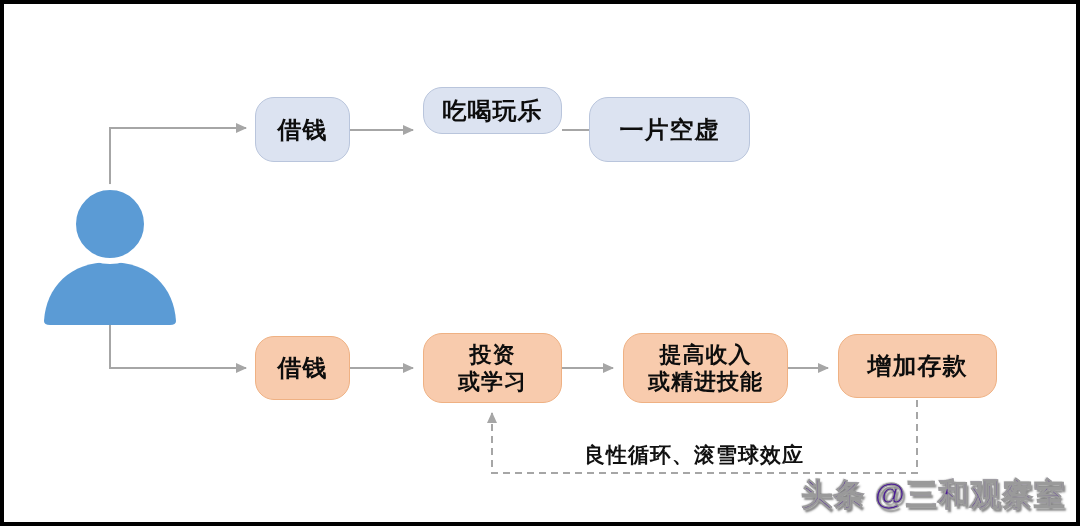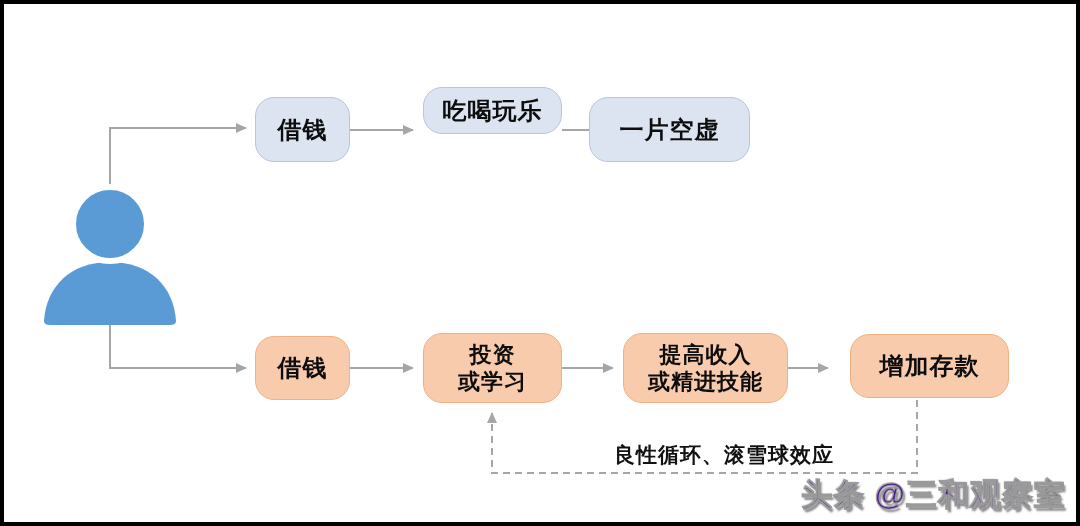--- a/index.html
+++ b/index.html
@@ -28,21 +28,21 @@
   .b-t1 { left:255px; top:97px;  width:95px;  height:65px; }
   .b-t2 { left:423px; top:87px;  width:139px; height:47px; }
   .b-t3 { left:589px; top:97px;  width:161px; height:65px; }
   .b-b1 { left:255px; top:336px; width:95px;  height:64px; }
   .b-b2 { left:423px; top:333px; width:139px; height:70px; }
   .b-b3 { left:623px; top:333px; width:165px; height:70px; }
   .b-b4 { left:838px; top:334px; width:159px; height:64px; }
   .feedback-label {
     position:absolute; z-index:10;
     left:554px; top:441px; width:280px;
-    text-align:right; font-size:21px; font-weight:700;
+    text-align:center; font-size:21px; font-weight:700;
     color:#111111; letter-spacing:1px;
   }
   .watermark {
     position:absolute; z-index:20;
     right:14px; bottom:10px;
     font-family:"Liberation Sans","DejaVu Sans",sans-serif;
     font-weight:700; font-size:31px; letter-spacing:1px;
     color:#4c1d95;
     -webkit-text-stroke:1px #9a9a9a;
     text-shadow:2px 3px 2px rgba(70,70,70,0.65), -1px -1px 1px rgba(120,120,120,0.35);
@@ -81,20 +81,20 @@
 
   <div class="flow-box top-style b-t1" style="background-color: rgb(220, 227, 241); border-color: rgb(185, 197, 220);">借钱</div>
   <div class="flow-box top-style b-t2" style="background-color: rgb(220, 227, 241); border-color: rgb(185, 197, 220);">吃喝玩乐</div>
   <div class="flow-box top-style b-t3" style="background-color: rgb(220, 227, 241); border-color: rgb(185, 197, 220);">一片空虚</div>
 
   <div class="flow-box bottom-style b-b1" style="background-color: rgb(248, 203, 173); border-color: rgb(239, 177, 131);">借钱</div>
   <div class="flow-box bottom-style two-line b-b2" style="background-color: rgb(248, 203, 173); border-color: rgb(239, 177, 131);">投资
 或学习</div>
   <div class="flow-box bottom-style two-line b-b3" style="background-color: rgb(248, 203, 173); border-color: rgb(239, 177, 131);">提高收入
 或精进技能</div>
-  <div class="flow-box bottom-style b-b4" style="background-color: rgb(248, 203, 173); border-color: rgb(239, 177, 131); margin-left: 12px;">增加存款</div>
+  <div class="flow-box bottom-style b-b4" style="background-color: rgb(248, 203, 173); border-color: rgb(239, 177, 131);">增加存款</div>
 
   <div class="feedback-label">良性循环、滚雪球效应</div>
 
   <div class="watermark">头条 @三和观察室</div>
 
   <div class="frame"></div>
 </div>
 
 </body></html>

